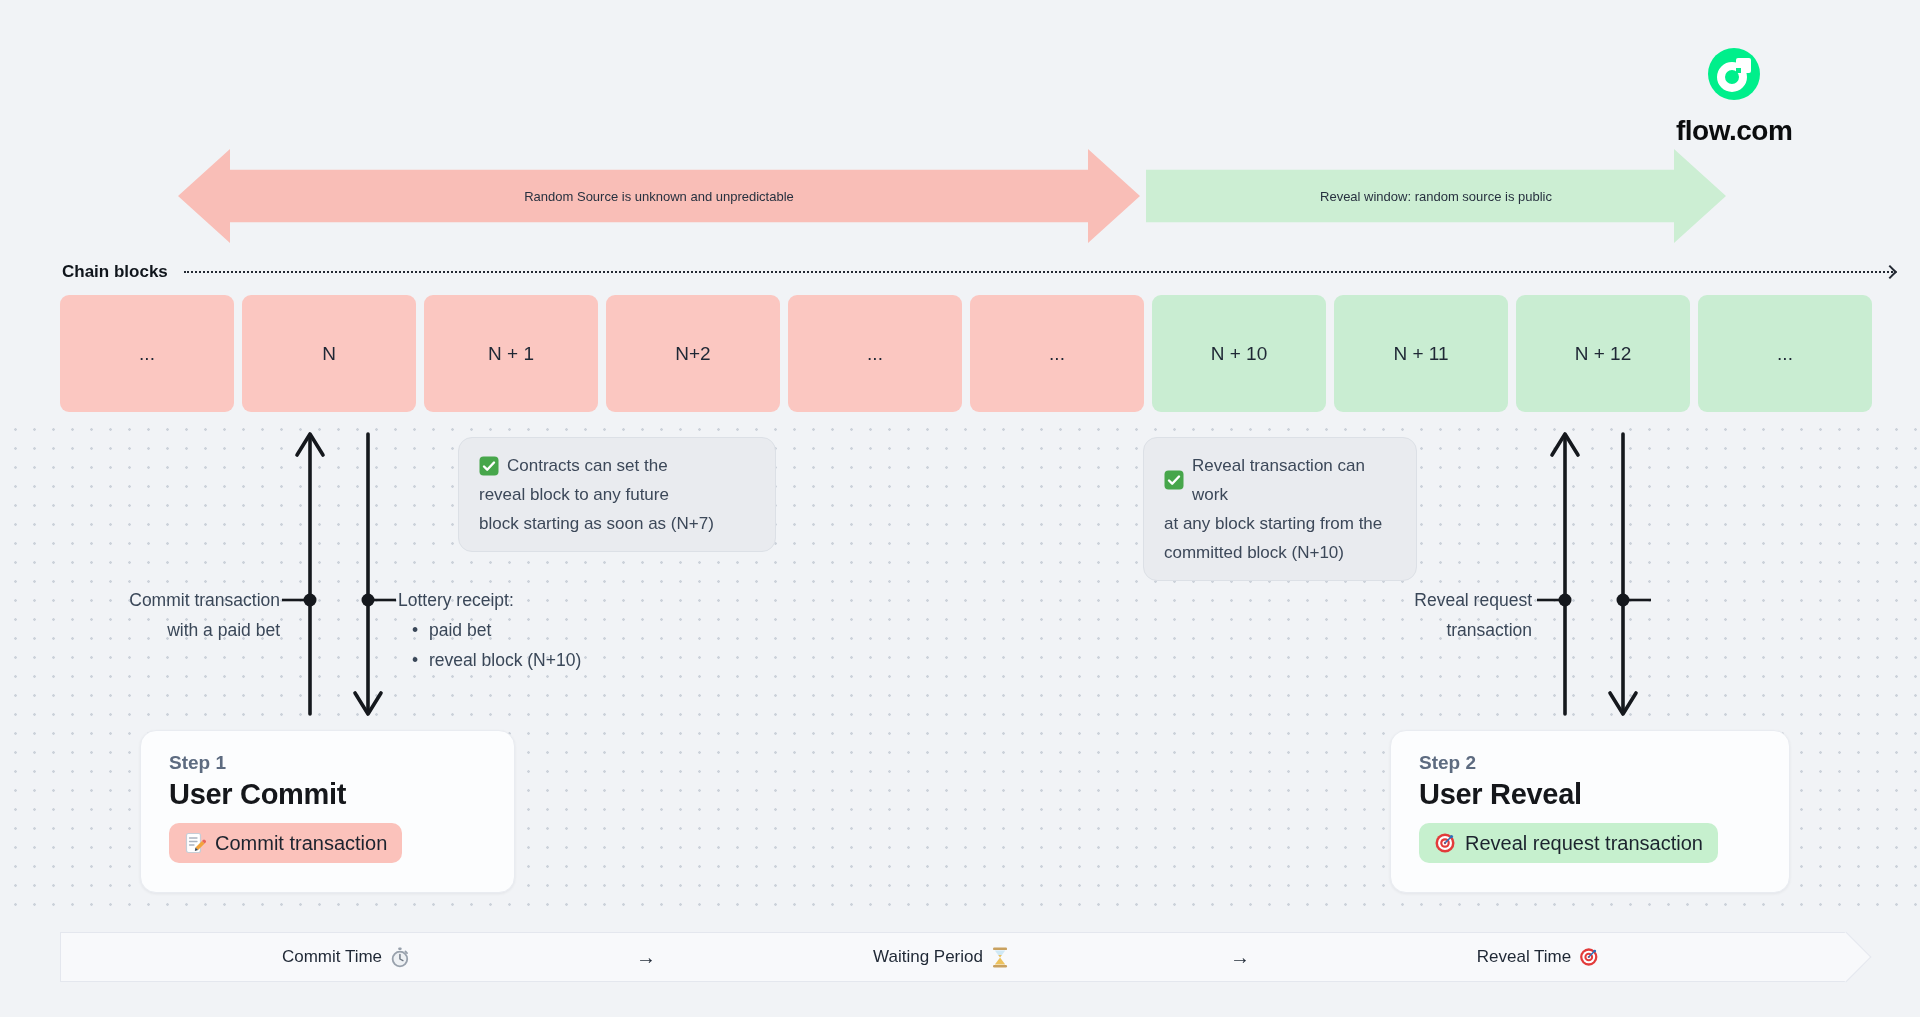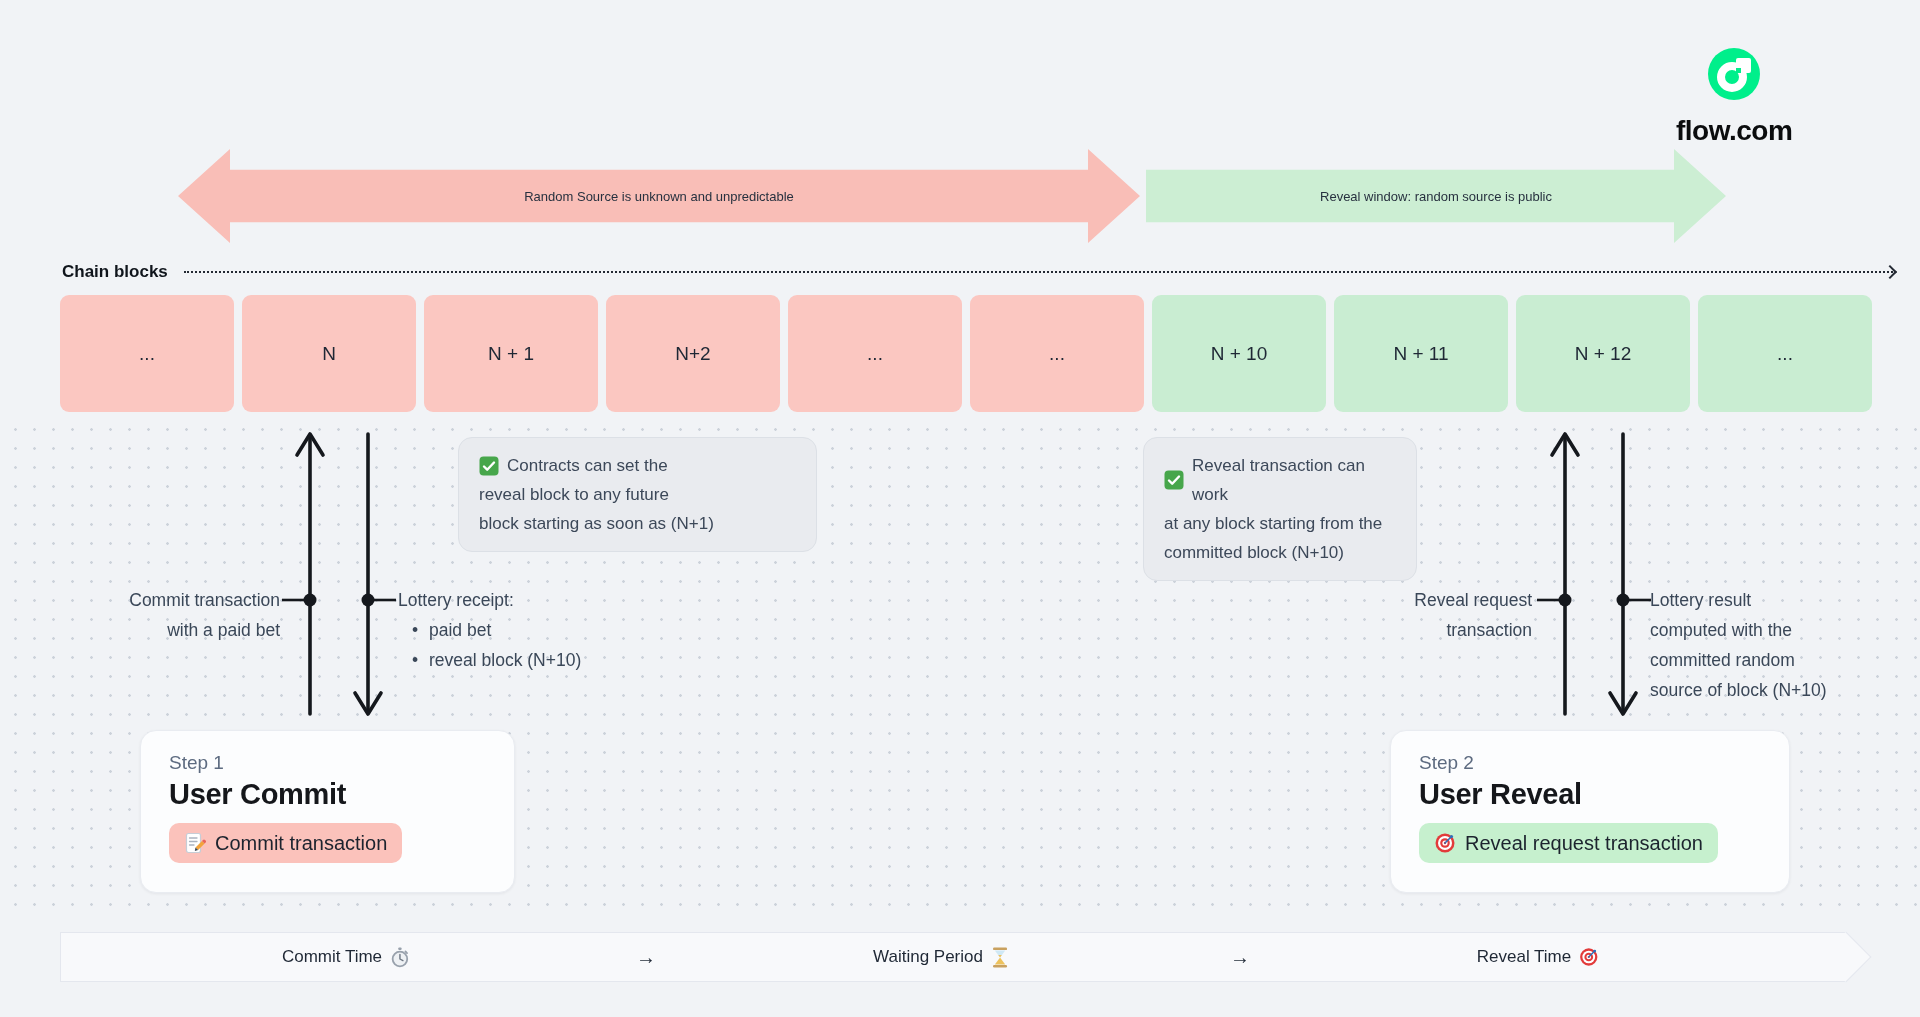--- a/index.html
+++ b/index.html
@@ -33,21 +33,21 @@
   
   .blocks{ position:absolute; left:60px; top:295px; width:1812px; display:flex; gap:8px; }
   .block{ flex:1; height:117px; border-radius:9px; display:flex; align-items:center; justify-content:center;
     font-size:19px; color:#1f2835; }
   .block.p{ background:#fbc7c1; }
   .block.g{ background:#c9edd2; }
 
   
   .tip{ position:absolute; background:#e9ebef; border:1px solid #dce0e6; border-radius:14px; padding:13px 20px;
     font-size:17px; line-height:29px; color:#3c4859; }
-  .tip.t1{ left:458px; top:437px; width:359px; }
+  .tip.t1{ left:458px; top:437px; width:318px; }
   .tip.t2{ left:1143px; top:437px; width:274px; }
   .tip .l1{ display:flex; align-items:center; gap:8px; }
 
   
   .varrow{ position:absolute; top:428px; }
 
   
   .ann{ position:absolute; font-size:17.5px; line-height:30px; color:#3a4758; }
   .ann.right-align{ text-align:right; }
   .ann .bullet{ position:relative; padding-left:31px; }
@@ -55,21 +55,21 @@
   .ann-commit{ left:58px; top:585px; width:222px; }
   .ann-receipt{ left:398px; top:585px; width:260px; }
   .ann-revreq{ left:1310px; top:585px; width:222px; }
   .ann-result{ left:1650px; top:585px; width:235px; }
 
   
   .card{ position:absolute; top:730px; height:163px; background:#fcfdfe; border:1px solid #e9ecf1; border-radius:16px;
     box-shadow:0 1px 3px rgba(16,24,40,.06); padding:21px 28px; }
   .card.c1{ left:140px; width:375px; }
   .card.c2{ left:1390px; width:400px; }
-  .step-label{ font-size:19px; font-weight:400; color:#5d6b80; }
+  .step-label{ font-size:19px; font-weight:700; color:#5d6b80; }
   .step-title{ font-size:29px; font-weight:700; color:#15171b; margin-top:4px; letter-spacing:-0.3px; }
   .badge{ display:inline-flex; align-items:center; gap:9px; margin-top:12px; height:40px; padding:0 15px;
     border-radius:10px; font-size:20px; color:#1c232e; }
   .badge.pink{ background:#fbc2bb; }
   .badge.green{ background:#c6f0ce; }
 
   
   .timeline{ position:absolute; left:60px; top:932px; width:1785px; height:50px; background:#f8f9fb;
     border:1px solid #e4e7ee; border-right:0; }
   .timeline .tip-end{ position:absolute; right:-19px; top:6px; width:36px; height:36px; background:#f8f9fb;
@@ -129,21 +129,21 @@
     <div class="l1">
       <span>
         <svg width="20" height="20" viewBox="0 0 20 20">
             <rect x="0.5" y="0.5" width="19" height="19" rx="4" fill="#47a64b"></rect>
             <path d="M5 10.5 l3.2 3.2 L15 6.5" fill="none" stroke="#ffffff" stroke-width="2.4" stroke-linecap="round" stroke-linejoin="round"></path>
           </svg>
       </span>
       <span>Contracts can set the</span>
     </div>
     <div>reveal block to any future</div>
-    <div>block starting as soon as (N+1)</div>
+    <div>block starting as soon as (N+7)</div>
   </div>
 
   <div class="tip t2">
     <div class="l1">
       <span>
         <svg width="20" height="20" viewBox="0 0 20 20">
             <rect x="0.5" y="0.5" width="19" height="19" rx="4" fill="#47a64b"></rect>
             <path d="M5 10.5 l3.2 3.2 L15 6.5" fill="none" stroke="#ffffff" stroke-width="2.4" stroke-linecap="round" stroke-linejoin="round"></path>
           </svg>
       </span>
@@ -196,26 +196,20 @@
     <div>Lottery receipt:</div>
     <div class="bullet">paid bet</div>
     <div class="bullet">reveal block (N+10)</div>
   </div>
 
   <div class="ann right-align ann-revreq">
     <div>Reveal request</div>
     <div>transaction</div>
   </div>
 
-  <div class="ann ann-result">
-    <div>Lottery result</div>
-    <div>computed with the</div>
-    <div>committed random</div>
-    <div>source of block (N+10)</div>
-  </div>
 
   <div class="card c1">
     <div class="step-label">Step 1</div>
     <div class="step-title">User Commit</div>
     <div class="badge pink">
       <span>
         <svg width="22" height="22" viewBox="0 0 22 22">
           <rect x="2.5" y="1.5" width="14" height="19" rx="2" fill="#ffffff" stroke="#c6cdd6" stroke-width="1.2"></rect>
           <path d="M5.5 6 H13 M5.5 9.5 H13 M5.5 13 H10" stroke="#aab3bf" stroke-width="1.3" stroke-linecap="round"></path>
           <path d="M11.5 15.5 L18 9 l2.6 2.6 L14.1 18.1 Z" fill="#f2a33c"></path>

